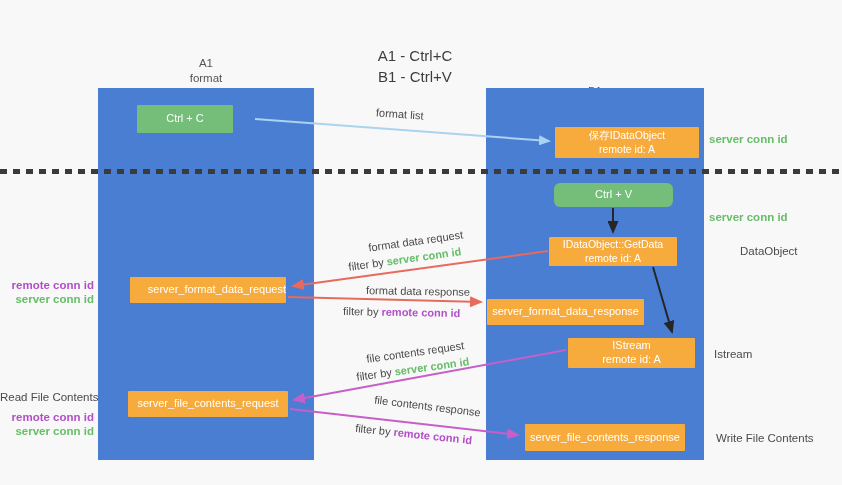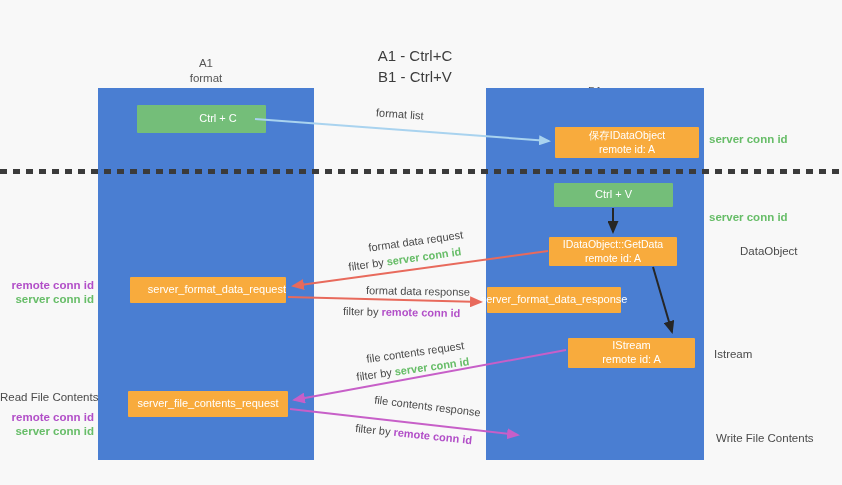--- a/index.html
+++ b/index.html
@@ -59,55 +59,58 @@
   <div class="lane-header" style="left:545px;top:56px;width:100px;margin-top:28px;">
     <div>B1</div>
     <div>connection</div>
   </div>
 
   <div class="lane lane-left"></div>
   <div class="lane lane-right"></div>
 
   <div class="dotted-sep"></div>
 
-  <div class="node green" style="left:137px;top:105px;width:96px;height:28px;padding-left:33px;">
+  <div class="node green" style="left:137px;top:105px;width:96px;height:28px;">
     <div>Ctrl + C</div>
   </div>
 
   <div class="node orange" style="left:555px;top:127px;width:144px;height:31px;font-size:10.5px;">
     <div>保存IDataObject</div>
     <div>remote id: A</div>
   </div>
 
-  <div class="node green" style="left:554px;top:183px;width:119px;height:24px;">
+  <div class="node green" style="left:554px;top:183px;width:119px;height:24px;border-radius:6px;">
     <div>Ctrl + V</div>
   </div>
 
   <div class="node orange" style="left:549px;top:237px;width:128px;height:29px;font-size:10.5px;">
     <div>IDataObject::GetData</div>
     <div>remote id: A</div>
   </div>
 
   <div class="node orange" style="left:130px;top:277px;width:156px;height:26px;align-items:flex-end;">
     <div>server_format_data_request</div>
   </div>
 
-  <div class="node orange" style="left:487px;top:287px;width:134px;height:26px;">
+  <div class="node orange" style="left:487px;top:299px;width:157px;height:26px;">
     <div>server_format_data_response</div>
   </div>
 
   <div class="node orange" style="left:568px;top:338px;width:127px;height:30px;">
     <div>IStream</div>
     <div>remote id: A</div>
   </div>
 
   <div class="node orange" style="left:128px;top:391px;width:160px;height:26px;">
     <div>server_file_contents_request</div>
   </div>
 
+  <div class="node orange" style="left:525px;top:424px;width:160px;height:27px;">
+    <div>server_file_contents_response</div>
+  </div>
 
   <svg class="arrows" width="842" height="485" viewBox="0 0 842 485">
     <defs>
       <marker id="ah-blue" markerUnits="userSpaceOnUse" markerWidth="12" markerHeight="10" refX="10" refY="5" orient="auto">
         <path d="M0,0 L12,5 L0,10 Z" fill="#a9d3ef"></path>
       </marker>
       <marker id="ah-black" markerUnits="userSpaceOnUse" markerWidth="13" markerHeight="11" refX="11" refY="5.5" orient="auto">
         <path d="M0,0 L13,5.5 L0,11 Z" fill="#262626"></path>
       </marker>
       <marker id="ah-red" markerUnits="userSpaceOnUse" markerWidth="13" markerHeight="11" refX="11" refY="5.5" orient="auto">

